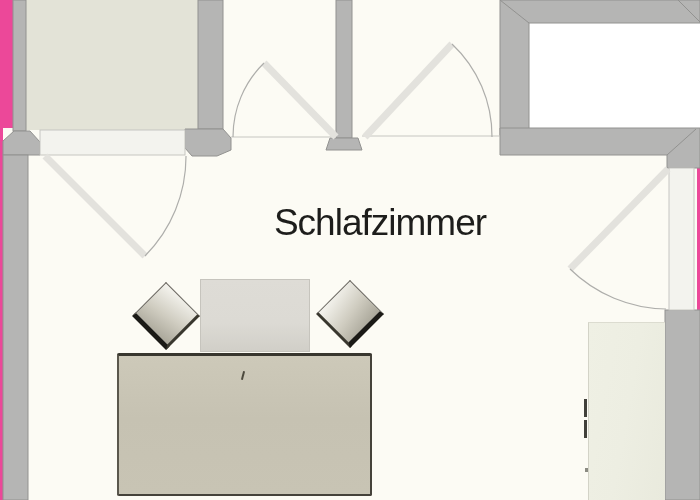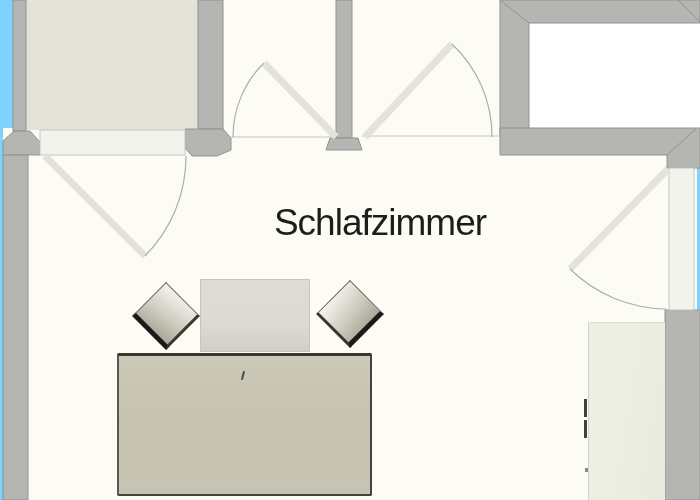--- a/index.html
+++ b/index.html
@@ -1,16 +1,16 @@
 <!DOCTYPE html>
 <html style="--wall: #b5b5b4; --wall-edge: #929290; --floor-beige: #e3e3d7; --floor-white: #fcfbf4; --floor-pure: #ffffff; --threshold: #f3f3ee; --threshold-edge: #c6c6c1; --door-leaf: #e3e2dd; --arc: #aeaeab; --bed: #c8c4b4; --bed-edge: #38362e; --cushion: #dcdad4; --pillow-light: #f2f1eb; --pillow-dark: #a9a699; --pillow-edge: #1b1a16; --wardrobe: #edeee2; --handle: #41403a; --text: #1d1d1b;"><head>
 <meta charset="utf-8">
 <style>
   html,body{margin:0;padding:0;background:#ffffff;font-family:"Liberation Sans",sans-serif;}
-  .plan{position:relative;width:700px;height:500px;background:#7dd3fc;overflow:hidden;}
+  .plan{position:relative;width:700px;height:500px;background:#ec4899;overflow:hidden;}
   .plan svg{position:absolute;left:0;top:0;}
 
   
   .floor-bedroom{fill:var(--floor-white);}
   .floor-beige{fill:var(--floor-beige);}
   .floor-white{fill:var(--floor-white);}
   .floor-pure{fill:var(--floor-pure);}
   .wall{fill:var(--wall);stroke:var(--wall-edge);stroke-width:1;}
   .seam{stroke:var(--wall-edge);stroke-width:1;fill:none;}
   .threshold{fill:var(--threshold);stroke:var(--threshold-edge);stroke-width:1;}

